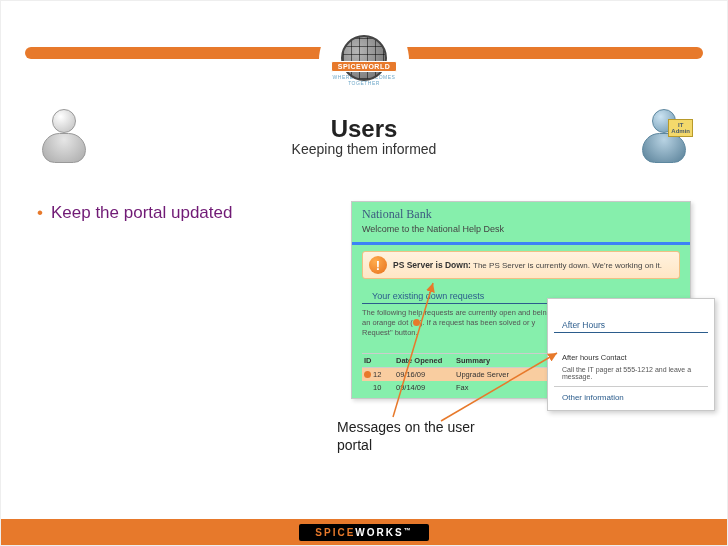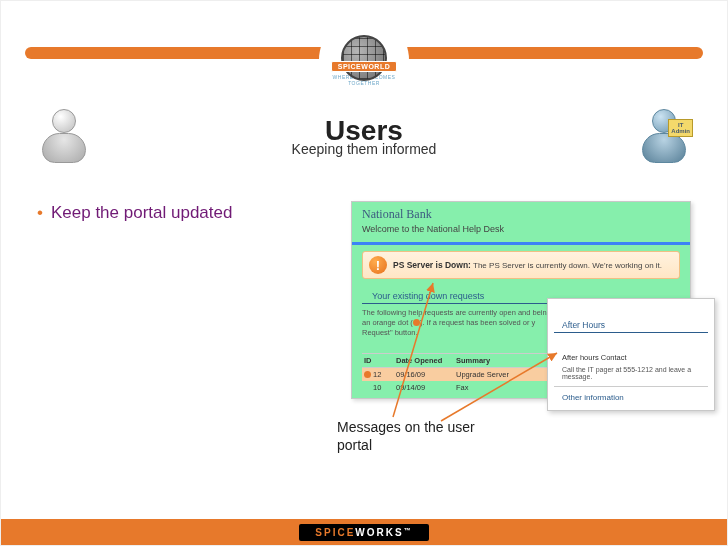--- a/index.html
+++ b/index.html
@@ -65,21 +65,21 @@
     color: #6fa8c9;
     letter-spacing: 0.5px;
     margin-top: 2px;
     text-align: center;
   }
   .slide-title {
     position: absolute;
     top: 114px;
     left: 0; right: 0;
     text-align: center;
-    font-size: 28px;
+    font-size: 24px;
     font-weight: bold;
     color: #222;
   }
   .slide-subtitle {
     position: absolute;
     top: 140px;
     left: 0; right: 0;
     text-align: center;
     font-size: 14px;
     color: #333;

